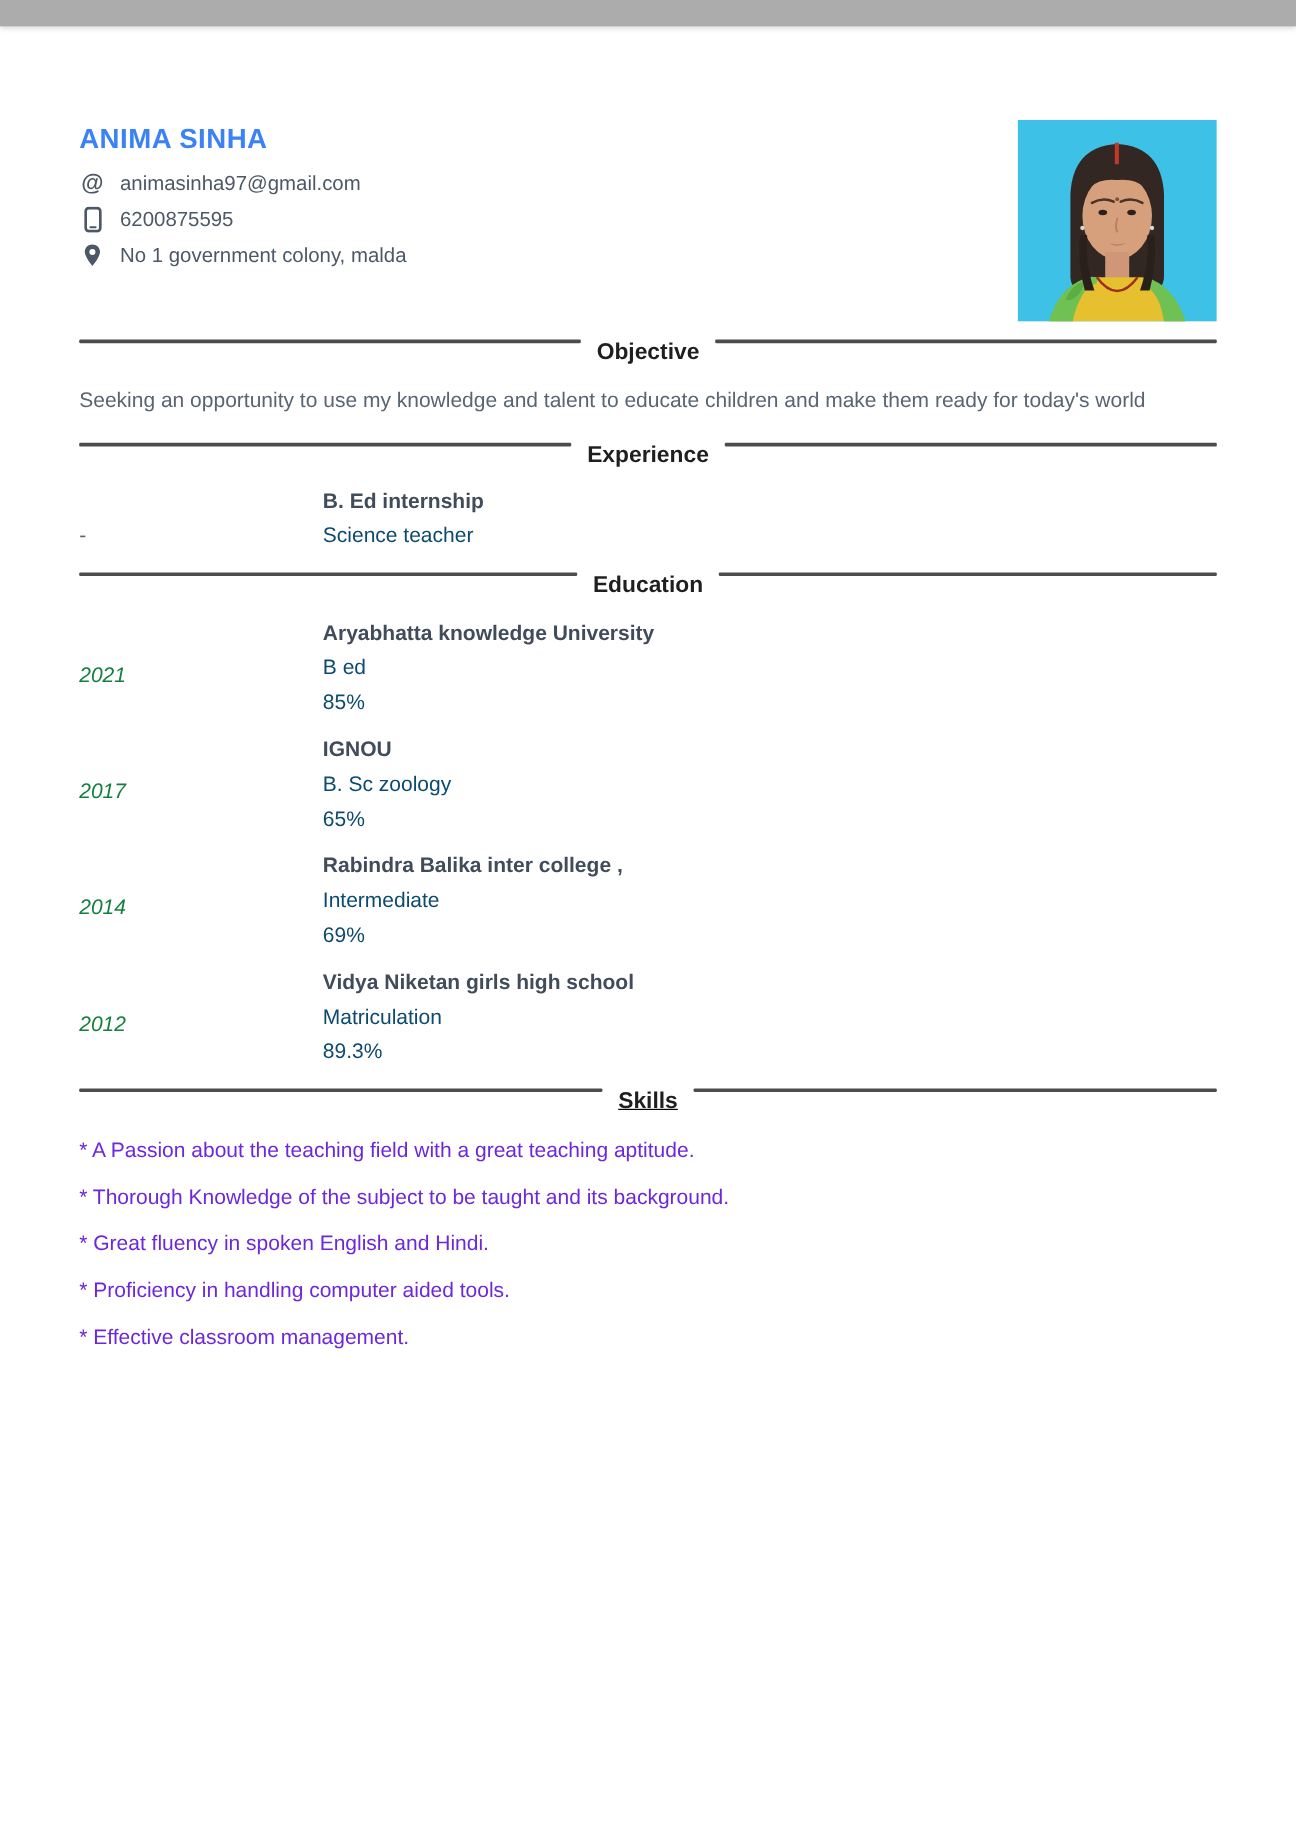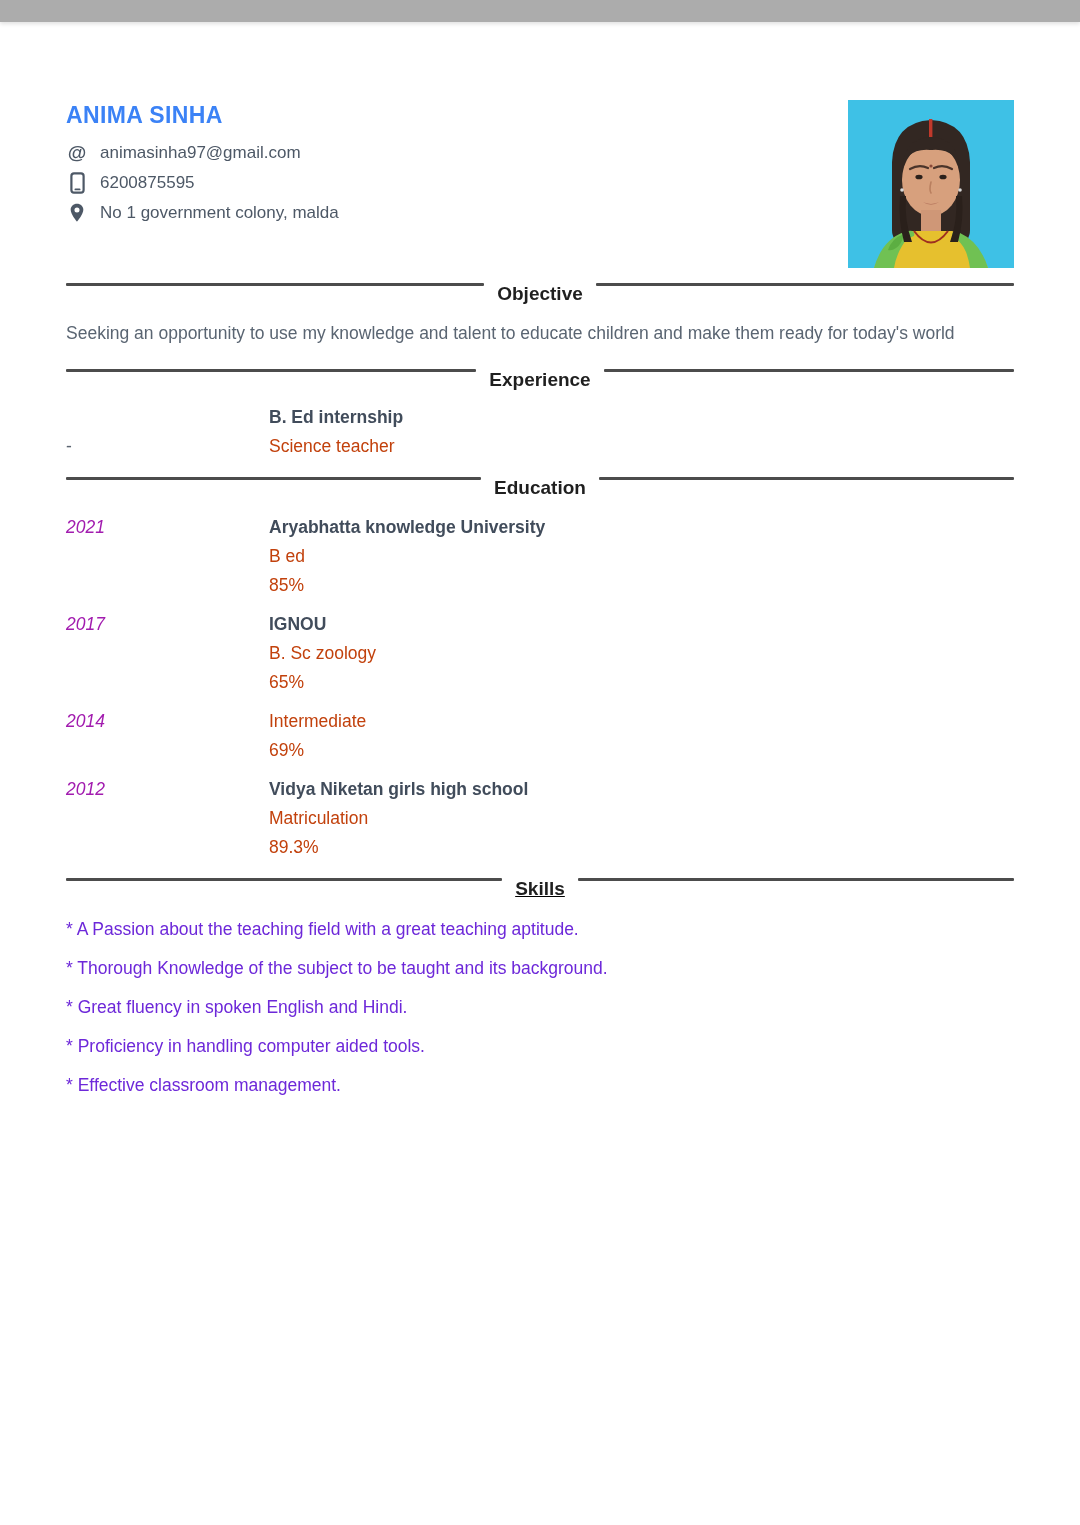--- a/index.html
+++ b/index.html
@@ -39,24 +39,24 @@
   .education-header { margin-top: 16px; }
   .skills-header { margin-top: 16px; text-decoration: underline; }
 
   .entry { display: grid; grid-template-columns: 203px 1fr; }
   .exp-entry { margin-top: 12px; }
   .edu-list { margin-top: 14px; }
   .edu-entry { margin-bottom: 10px; }
   .edu-entry:last-child { margin-bottom: 0; }
 
   .entry-date { font-size: 17.5px; color: #5a6470; line-height: 29px; padding-top: 29px; }
-  .entry-year { font-size: 17.5px; font-style: italic; color: #a21caf; line-height: 29px; }
+  .entry-year { font-size: 17.5px; font-style: italic; color: #15803d; line-height: 29px; margin-top: 35px; }
   .entry-body { }
   .entry-title { font-size: 17.5px; font-weight: bold; color: #414c5b; line-height: 29px; }
-  .entry-sub { font-size: 17.5px; color: #c2410c; line-height: 29px; }
+  .entry-sub { font-size: 17.5px; color: #0c4a6e; line-height: 29px; }
 
   
   .skills-list { margin-top: 19px; }
   .skill-item { font-size: 17.5px; color: #6d28d9; line-height: 20px; margin-bottom: 19px; }
   .skill-item:last-child { margin-bottom: 0; }
 </style>
 </head>
 <body>
 
 <div class="top-bar"></div>
@@ -179,20 +179,21 @@
       <div class="entry-body">
         <div class="entry-title">IGNOU</div>
         <div class="entry-sub">B. Sc zoology</div>
         <div class="entry-sub">65%</div>
       </div>
     </div>
 
     <div class="entry edu-entry">
       <div class="entry-year">2014</div>
       <div class="entry-body">
+        <div class="entry-title">Rabindra Balika inter college ,</div>
         <div class="entry-sub">Intermediate</div>
         <div class="entry-sub">69%</div>
       </div>
     </div>
 
     <div class="entry edu-entry">
       <div class="entry-year">2012</div>
       <div class="entry-body">
         <div class="entry-title">Vidya Niketan girls high school</div>
         <div class="entry-sub">Matriculation</div>

